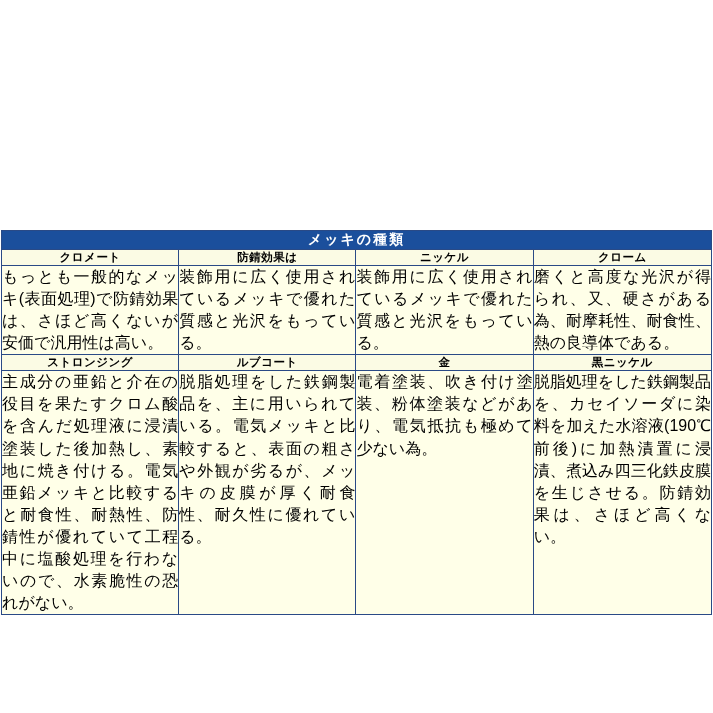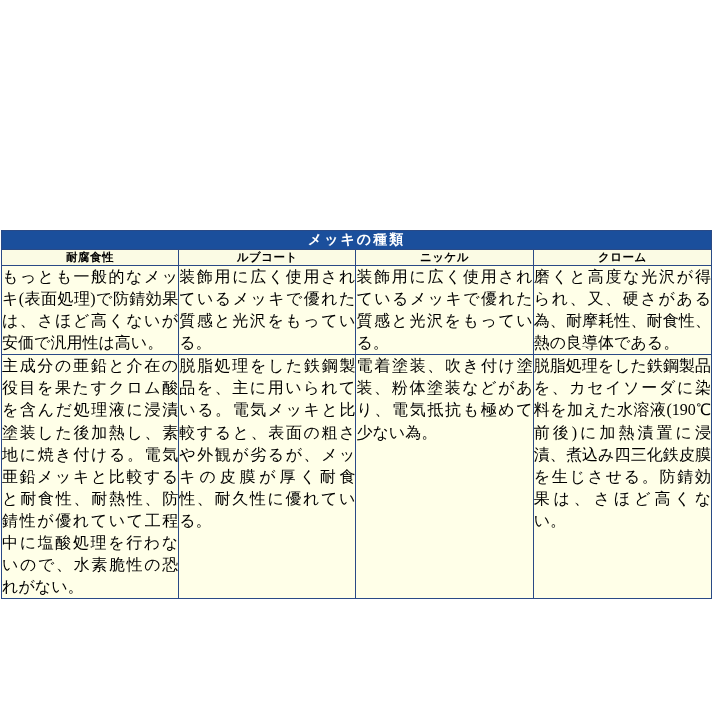--- a/index.html
+++ b/index.html
@@ -11,21 +11,20 @@
     width: 713px;
     height: 713px;
     font-family: "Liberation Sans", sans-serif;
     overflow: hidden;
   }
   #page {
     position: relative;
     width: 713px;
     height: 713px;
     background: #ffffff;
-    font-family: Liberation Serif, serif;
   }
   .table-wrap {
     position: absolute;
     left: 1px;
     top: 230px;
     width: 711px;
   }
   table.mekki {
     border-collapse: collapse;
     table-layout: fixed;
@@ -81,32 +80,38 @@
           <col class="c2">
           <col class="c3">
           <col class="c4">
       </colgroup>
       <tbody>
           <tr class="title-row">
         <th colspan="4">メッキの種類</th>
       </tr>
 
       <tr>
-        <td class="hdr">耐腐食性</td>
-        <td class="hdr">ルブコート</td>
+        <td class="hdr">クロメート</td>
+        <td class="hdr">防錆効果は</td>
         <td class="hdr">ニッケル</td>
         <td class="hdr">クローム</td>
       </tr>
       <tr>
         <td class="body-cell">もっとも一般的なメッキ(表面処理)で防錆効果は、さほど高くないが安価で汎用性は高い。</td>
         <td class="body-cell">装飾用に広く使用されているメッキで優れた質感と光沢をもっている。</td>
         <td class="body-cell">装飾用に広く使用されているメッキで優れた質感と光沢をもっている。</td>
         <td class="body-cell">磨くと高度な光沢が得られ、又、硬さがある為、耐摩耗性、耐食性、熱の良導体である。</td>
       </tr>
 
+      <tr>
+        <td class="hdr">ストロンジング</td>
+        <td class="hdr">ルブコート</td>
+        <td class="hdr">金</td>
+        <td class="hdr">黒ニッケル</td>
+      </tr>
 
       <tr>
         <td class="body-cell">主成分の亜鉛と介在の役目を果たすクロム酸を含んだ処理液に浸漬塗装した後加熱し、素地に焼き付ける。電気亜鉛メッキと比較すると耐食性、耐熱性、防錆性が優れていて工程中に塩酸処理を行わないので、水素脆性の恐れがない。</td>
         <td class="body-cell">脱脂処理をした鉄鋼製品を、主に用いられている。電気メッキと比較すると、表面の粗さや外観が劣るが、メッキの皮膜が厚く耐食性、耐久性に優れている。</td>
         <td class="body-cell">電着塗装、吹き付け塗装、粉体塗装などがあり、電気抵抗も極めて少ない為。</td>
         <td class="body-cell">脱脂処理をした鉄鋼製品を、カセイソーダに染料を加えた水溶液(190℃前後)に加熱漬置に浸漬、煮込み四三化鉄皮膜を生じさせる。防錆効果は、さほど高くない。</td>
       </tr>
     </tbody>
       </table>
   </div>

